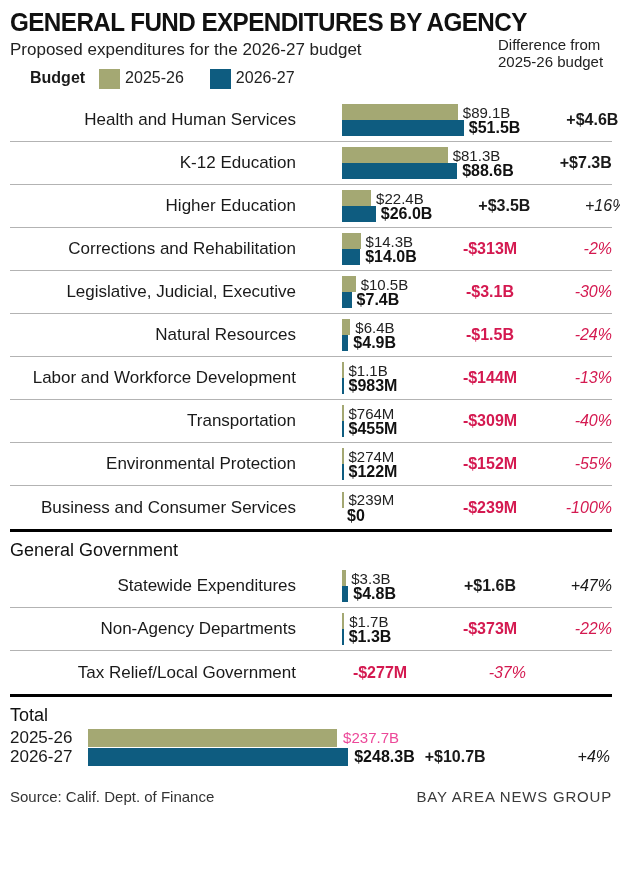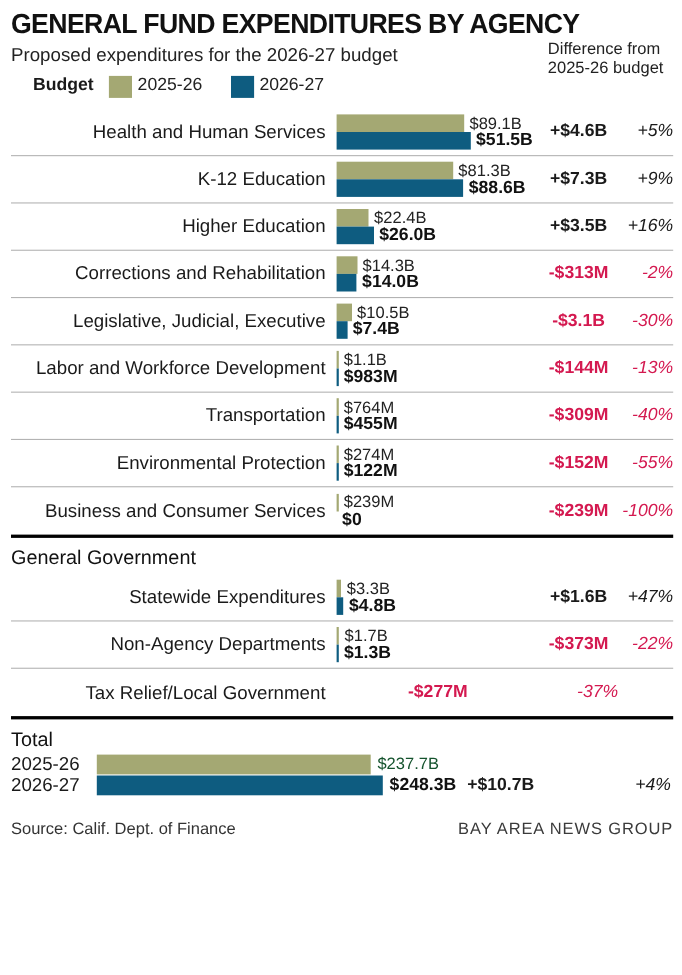--- a/index.html
+++ b/index.html
@@ -23,39 +23,39 @@
   
   .legend { display:flex; margin:9px 0 8px 20px; height:22px; }
   .legend-title { font-weight:700; font-size:16px; margin-right:14px; }
   .swatch { display:inline-block; width:21px; height:20px; margin-right:5px; }
   .legend-name { font-size:16px; margin-right:26px; color:#222; }
   .olive { background:var(--olive); }
   .teal  { background:var(--teal); }
   
   .row {
     display:grid; grid-template-columns:296px 1fr 72px 50px;
-    align-items:center; height:43px; border-bottom:1px solid #b3b3b3;
+    align-items:center; height:43px; border-bottom:1px solid #b3b3b3;gap:36px;
   }
   .rows .row:last-child { border-bottom:none; }
   .row-label { font-size:17px; text-align:right; padding-right:10px; white-space:nowrap; color:#1a1a1a; }
   .bars { display:flex; flex-direction:column; justify-content:center;text-align:center; }
   .bar-line { display:flex; align-items:center; height:16px; white-space:nowrap; overflow:visible; }
   .bar { display:inline-block; height:16px; flex:none; }
   .val { margin-left:5px; font-size:15px; color:#222; line-height:1; }
   .val.v26 { font-weight:700; font-size:16px; color:#111; }
   .diff { font-size:16px; font-weight:700; text-align:center; white-space:nowrap; }
   .pct  { font-size:16px; font-style:italic; text-align:right; white-space:nowrap; }
   .neg { color:var(--red); }
   .thick-sep { height:3px; background:#000; }
   .section-header { font-size:18px; font-weight:400; color:#111; padding:8px 0 4px 0; }
   
   .total-row { display:flex; align-items:center; height:19px; }
   .total-label { width:78px; font-size:17px; color:#1a1a1a; flex:none; }
   .total-bar { height:18px; flex:none; }
-  .total-val { margin-left:6px; font-size:15px; color:#14532d; white-space:nowrap; }
+  .total-val { margin-left:6px; font-size:15px; color:#ec4899; white-space:nowrap; }
   .total-val.bold { font-weight:700; font-size:16px; color:#111; }
   .total-diff { font-size:16px; font-weight:700; margin-left:10px; white-space:nowrap; }
   .total-pct { font-size:16px; font-style:italic; margin-left:auto; margin-right:2px; white-space:nowrap; }
   
   .footer { display:flex; justify-content:space-between; align-items:baseline; margin-top:22px; }
   .source { font-size:15px; color:#333; }
   .credit { font-size:15px; color:#3a3a3a; letter-spacing:0.8px; }
 </style>
 </head>
 <body>
@@ -144,20 +144,35 @@
           </div>
           <div class="bar-line">
             <span class="bar teal" style="width:9.620000000000001px"></span>
             <span class="val v26">$7.4B</span>
           </div>
         </div>
         <div class="diff neg">-$3.1B</div>
         <div class="pct neg">-30%</div>
       </div>
       <div class="row">
+        <div class="row-label">Natural Resources</div>
+        <div class="bars">
+          <div class="bar-line">
+            <span class="bar olive" style="width:8.32px"></span>
+            <span class="val v25">$6.4B</span>
+          </div>
+          <div class="bar-line">
+            <span class="bar teal" style="width:6.370000000000001px"></span>
+            <span class="val v26">$4.9B</span>
+          </div>
+        </div>
+        <div class="diff neg">-$1.5B</div>
+        <div class="pct neg">-24%</div>
+      </div>
+      <div class="row">
         <div class="row-label">Labor and Workforce Development</div>
         <div class="bars">
           <div class="bar-line">
             <span class="bar olive" style="width:1.5px"></span>
             <span class="val v25">$1.1B</span>
           </div>
           <div class="bar-line">
             <span class="bar teal" style="width:1.5px"></span>
             <span class="val v26">$983M</span>
           </div>

